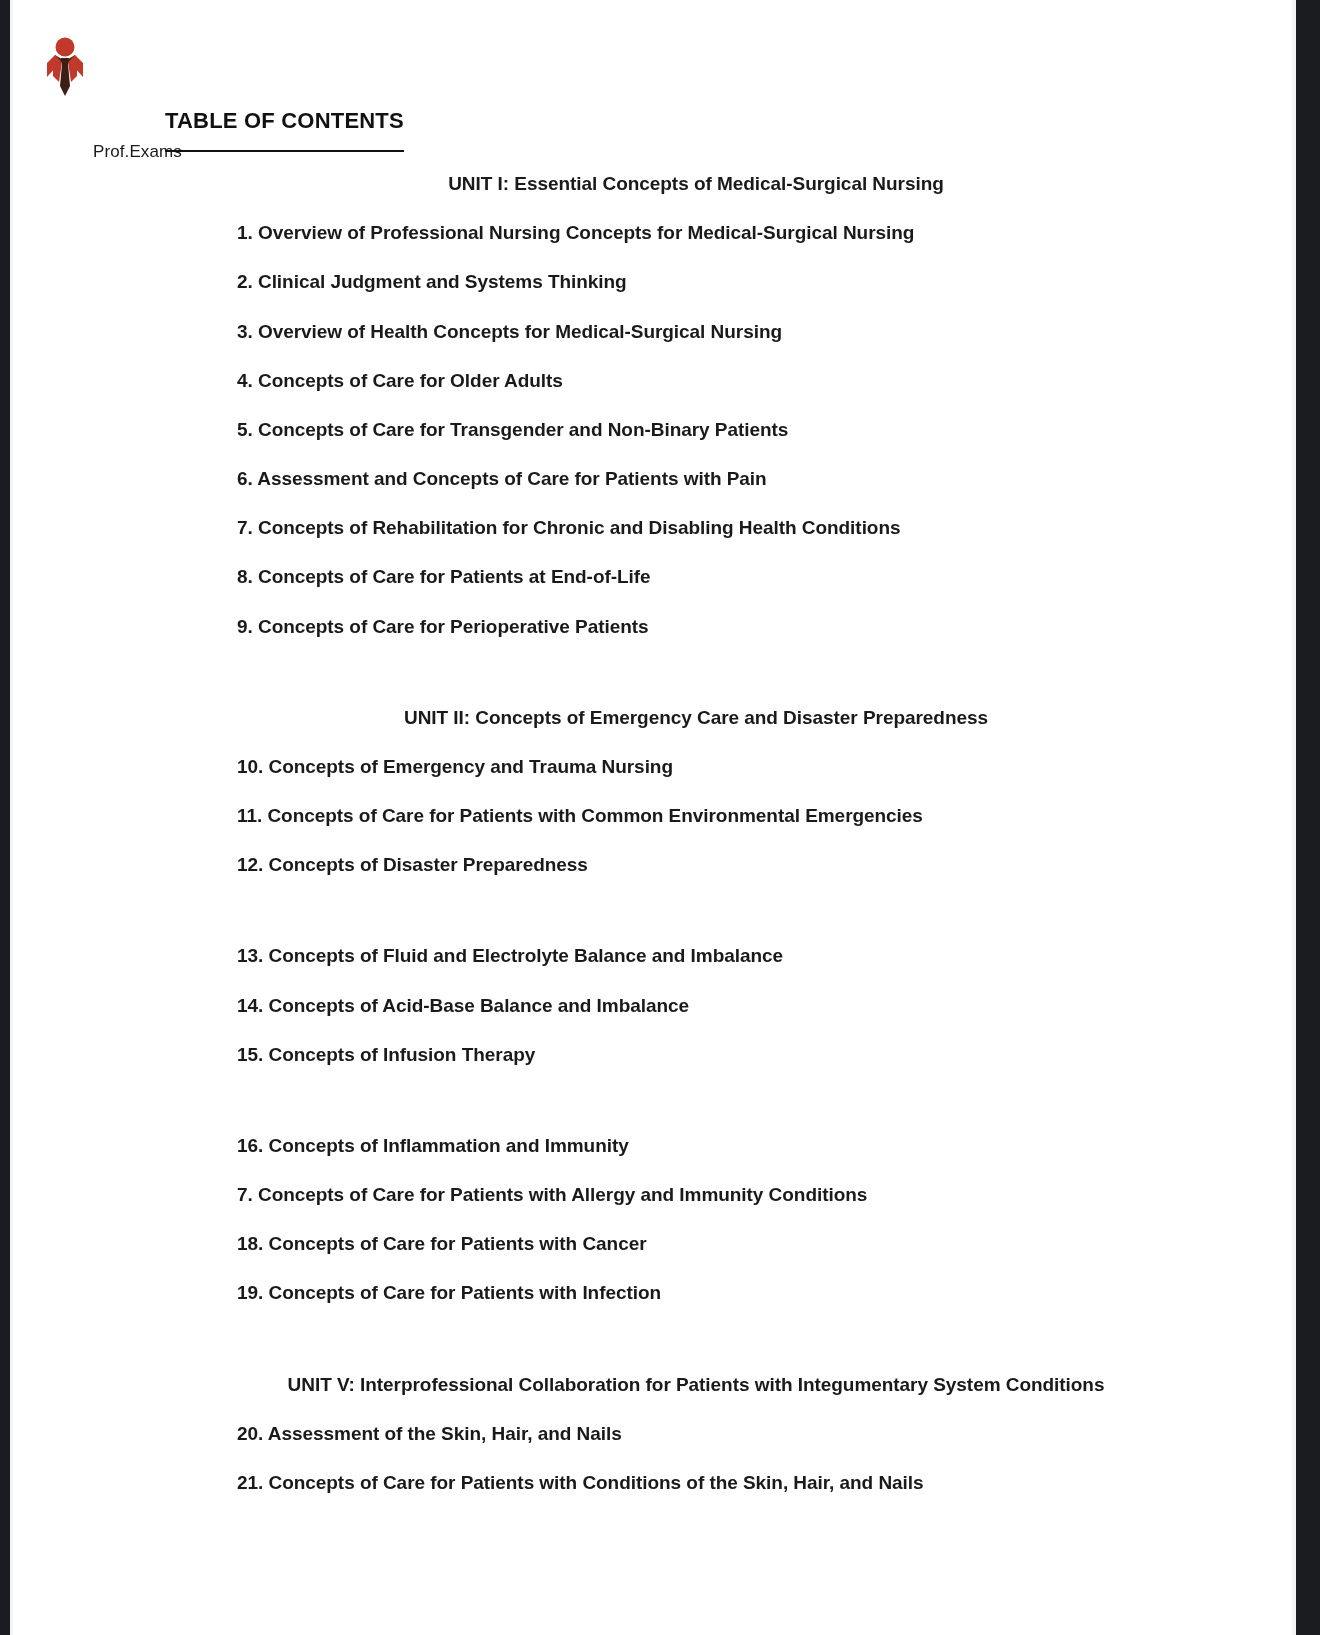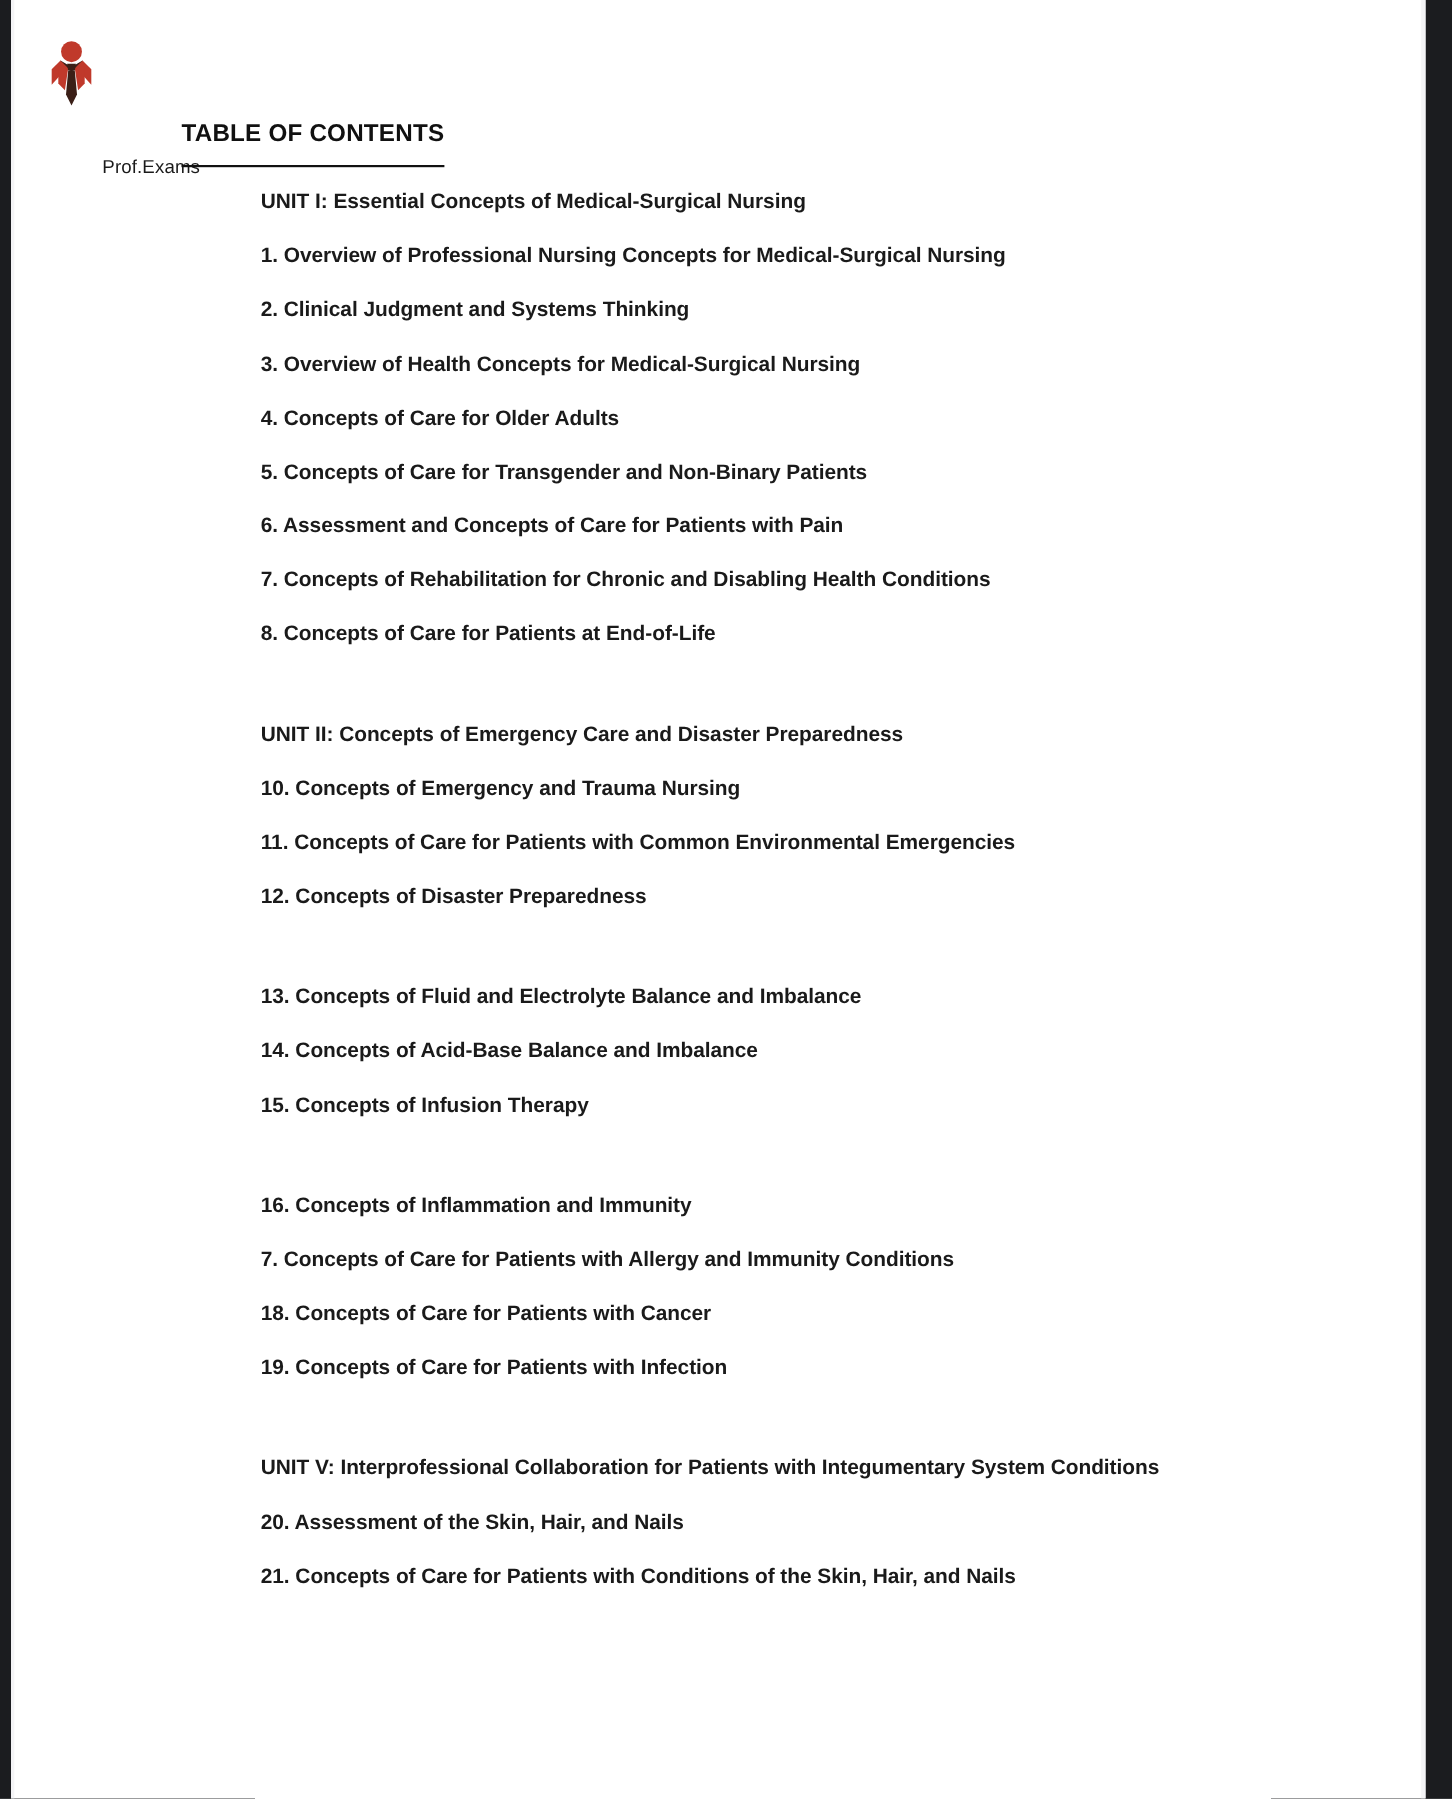--- a/index.html
+++ b/index.html
@@ -101,20 +101,21 @@
     letter-spacing: -0.05px;
     margin: 0 0 26px 0;
     padding-left: 82px;
     text-indent: -82px;
     margin-left: 82px;
     white-space: normal;
   }
   
   .toc-line.unit {
     margin-top: 0;
+    text-align: center;
   }
 
   
   .group-gap {
     height: 42px;
   }
 </style>
 </head>
 <body>
 
@@ -155,20 +156,21 @@
       <div id="toc-body">
           <div class="toc-line unit">UNIT I: Essential Concepts of Medical-Surgical Nursing</div>
           <div class="toc-line chapter">1. Overview of Professional Nursing Concepts for Medical-Surgical Nursing</div>
           <div class="toc-line chapter">2. Clinical Judgment and Systems Thinking</div>
           <div class="toc-line chapter">3. Overview of Health Concepts for Medical-Surgical Nursing</div>
           <div class="toc-line chapter">4. Concepts of Care for Older Adults</div>
           <div class="toc-line chapter">5. Concepts of Care for Transgender and Non-Binary Patients</div>
           <div class="toc-line chapter">6. Assessment and Concepts of Care for Patients with Pain</div>
           <div class="toc-line chapter">7. Concepts of Rehabilitation for Chronic and Disabling Health Conditions</div>
           <div class="toc-line chapter">8. Concepts of Care for Patients at End-of-Life</div>
+          <div class="toc-line chapter">9. Concepts of Care for Perioperative Patients</div>
           <div class="group-gap"></div>
           <div class="toc-line unit">UNIT II: Concepts of Emergency Care and Disaster Preparedness</div>
           <div class="toc-line chapter">10. Concepts of Emergency and Trauma Nursing</div>
           <div class="toc-line chapter">11. Concepts of Care for Patients with Common Environmental Emergencies</div>
           <div class="toc-line chapter">12. Concepts of Disaster Preparedness</div>
           <div class="group-gap"></div>
           <div class="toc-line chapter">13. Concepts of Fluid and Electrolyte Balance and Imbalance</div>
           <div class="toc-line chapter">14. Concepts of Acid-Base Balance and Imbalance</div>
           <div class="toc-line chapter">15. Concepts of Infusion Therapy</div>
           <div class="group-gap"></div>

